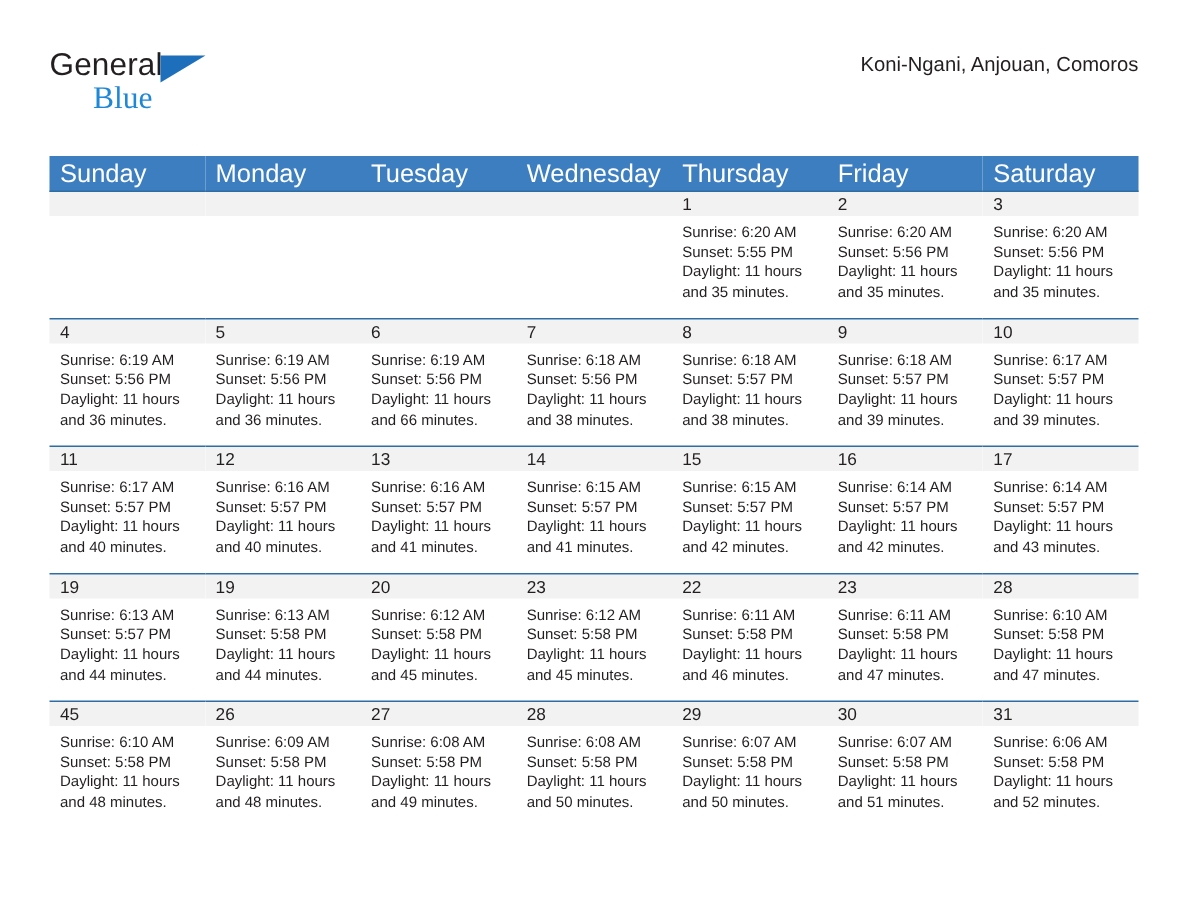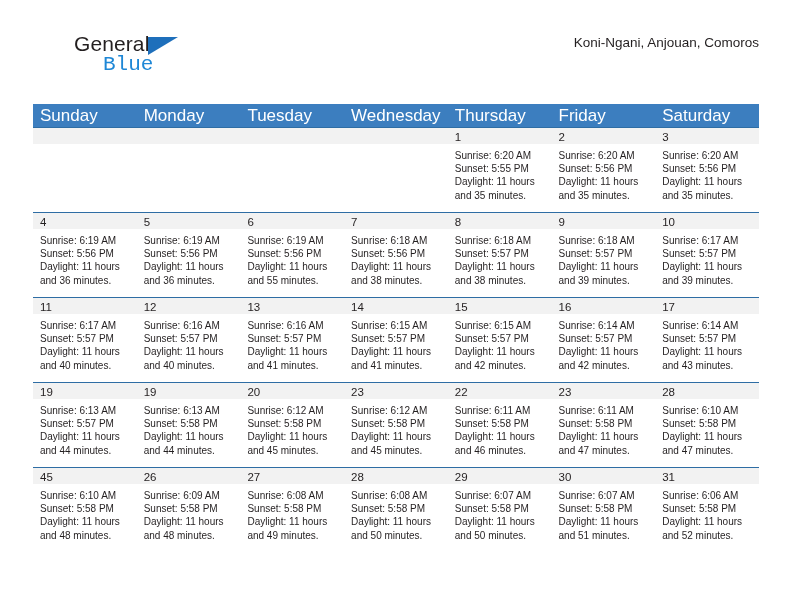--- a/index.html
+++ b/index.html
@@ -29,21 +29,20 @@
     top: 28px;
     right: 33px;
     height: 70px;
   }
   .logo {
     position: absolute;
     left: 0;
     top: 4px;
     width: 180px;
     height: 58px;
-    margin-left: 41px;
   }
   .logo-general {
     position: absolute;
     left: 0;
     top: 0;
     font-size: 21px;
     letter-spacing: 0.1px;
     color: #231f20;
     font-family: "Liberation Sans", sans-serif;
   }
@@ -55,21 +54,21 @@
     height: 0;
     border-left: 30px solid #1e6fbb;
     border-bottom: 18px solid transparent;
   }
   .logo-blue {
     position: absolute;
     left: 29px;
     top: 21px;
     font-size: 21px;
     color: #1e87d6;
-    font-family: Liberation Mono, monospace;
+    font-family: Liberation Serif, serif;
   }
 
   .title-block {
     position: absolute;
     right: 0;
     top: 0;
     text-align: right;
   }
   .cal-title {
     font-size: 27px;
@@ -235,21 +234,21 @@
               <div>Daylight: 11 hours</div>
               <div>and 36 minutes.</div>
             </div>
           </td>
           <td>
             <div class="daynum-band">6</div>
             <div class="cell-body">
               <div>Sunrise: 6:19 AM</div>
               <div>Sunset: 5:56 PM</div>
               <div>Daylight: 11 hours</div>
-              <div>and 55 minutes.</div>
+              <div>and 66 minutes.</div>
             </div>
           </td>
           <td>
             <div class="daynum-band">7</div>
             <div class="cell-body">
               <div>Sunrise: 6:18 AM</div>
               <div>Sunset: 5:56 PM</div>
               <div>Daylight: 11 hours</div>
               <div>and 38 minutes.</div>
             </div>

